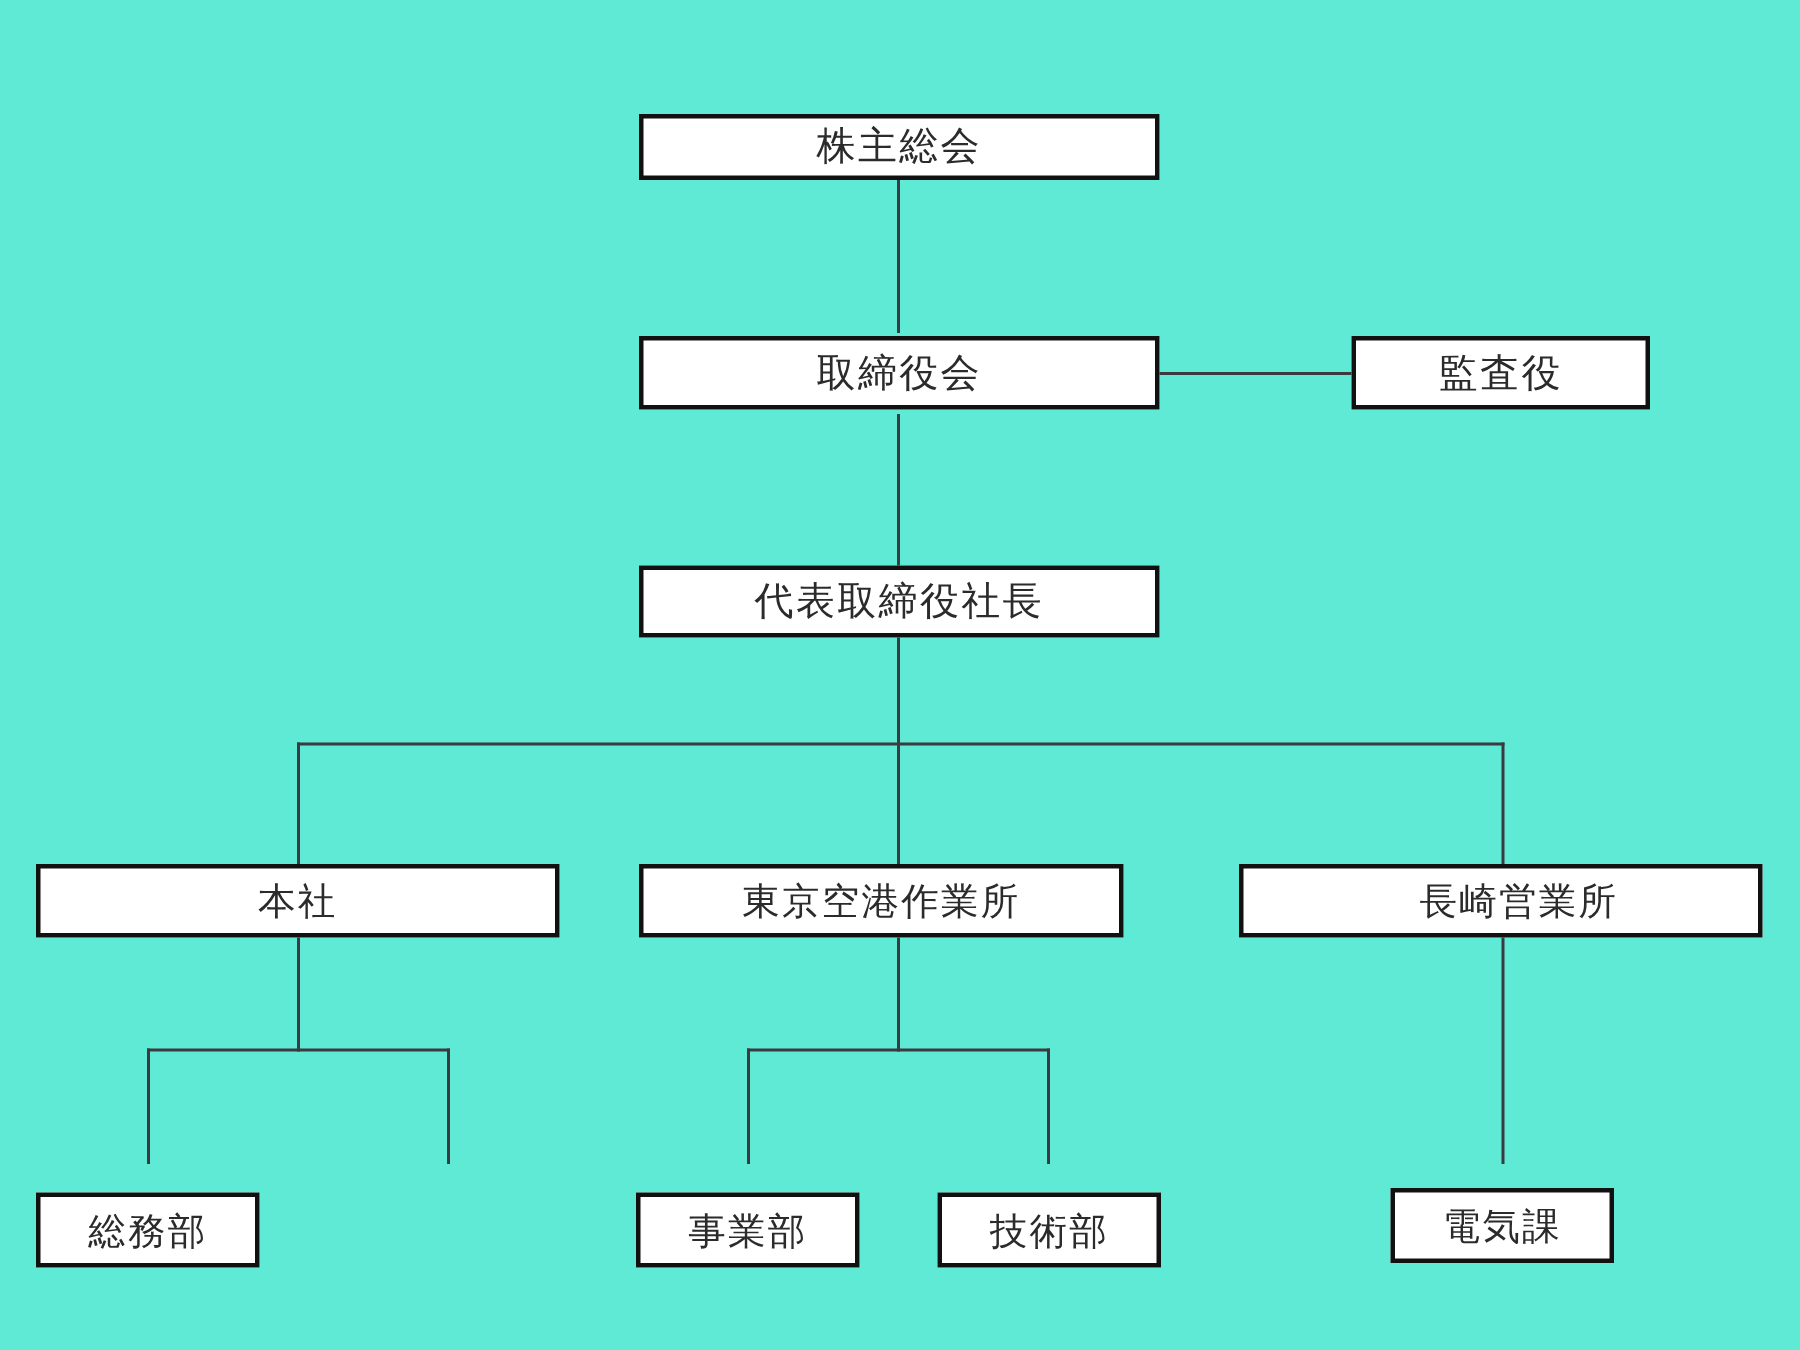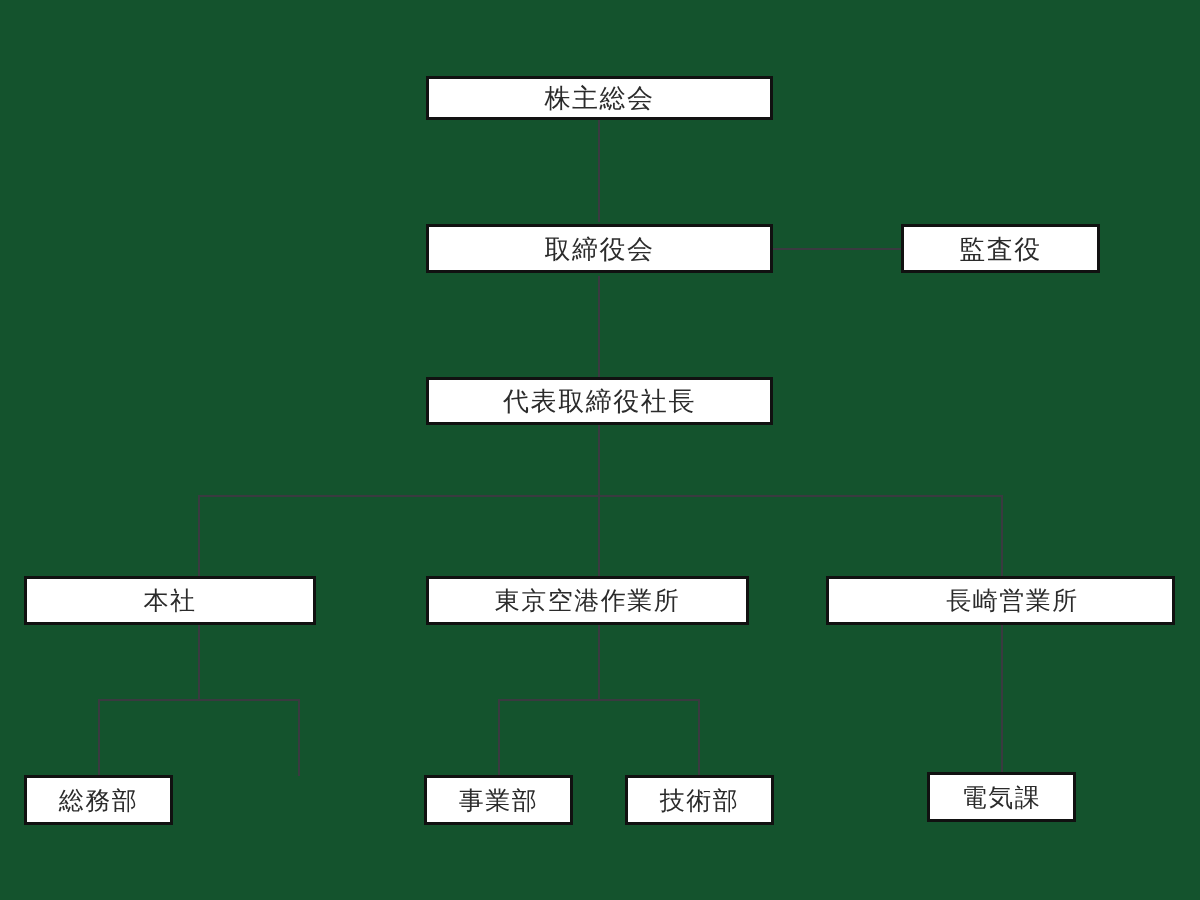--- a/index.html
+++ b/index.html
@@ -4,21 +4,21 @@
 <style>
   html, body {
     margin: 0;
     padding: 0;
     background: #ffffff;
   }
   #chart-canvas {
     position: relative;
     width: 1200px;
     height: 900px;
-    background: #14532d;
+    background: #5eead4;
     overflow: hidden;
     font-family: "DejaVu Sans", "Liberation Sans", sans-serif;
   }
   .node {
     position: absolute;
     box-sizing: border-box;
     background: #ffffff;
     border: 3px solid #111111;
     display: flex;
     align-items: center;
@@ -32,21 +32,21 @@
     display: block;
     line-height: 1;
   }
 
   
   .lvl-top    { font-size: 26px; }
   .lvl-board  { font-size: 26px; }
   .lvl-audit  { font-size: 26px; }
   .lvl-pres   { font-size: 26px; }
   .lvl-div    { font-size: 25px; }
-  .lvl-dept   { font-size: 25px; }
+  .lvl-dept   { font-size: 25px; margin-top: 20px; }
 
   
   .conn {
     position: absolute;
     background: #3a3a40;
     z-index: 1;
   }
   .conn.v { width: 2px; }
   .conn.h { height: 2px; }
 </style>
@@ -88,21 +88,21 @@
   </div>
 
   <div class="node lvl-audit" style="left:901px; top:224px; width:199px; height:49px;">
     <span class="node-label">監査役</span>
   </div>
 
   <div class="node lvl-pres" style="left:426px; top:377px; width:347px; height:48px;">
     <span class="node-label">代表取締役社長</span>
   </div>
 
-  <div class="node lvl-div" style="left:24px; top:576px; width:292px; height:49px;">
+  <div class="node lvl-div" style="left:24px; top:576px; width:349px; height:49px;">
     <span class="node-label">本社</span>
   </div>
 
   <div class="node lvl-div" style="left:426px; top:576px; width:323px; height:49px;">
     <span class="node-label">東京空港作業所</span>
   </div>
 
   <div class="node lvl-div" style="left:826px; top:576px; width:349px; height:49px;padding-left:24px;">
     <span class="node-label">長崎営業所</span>
   </div>

